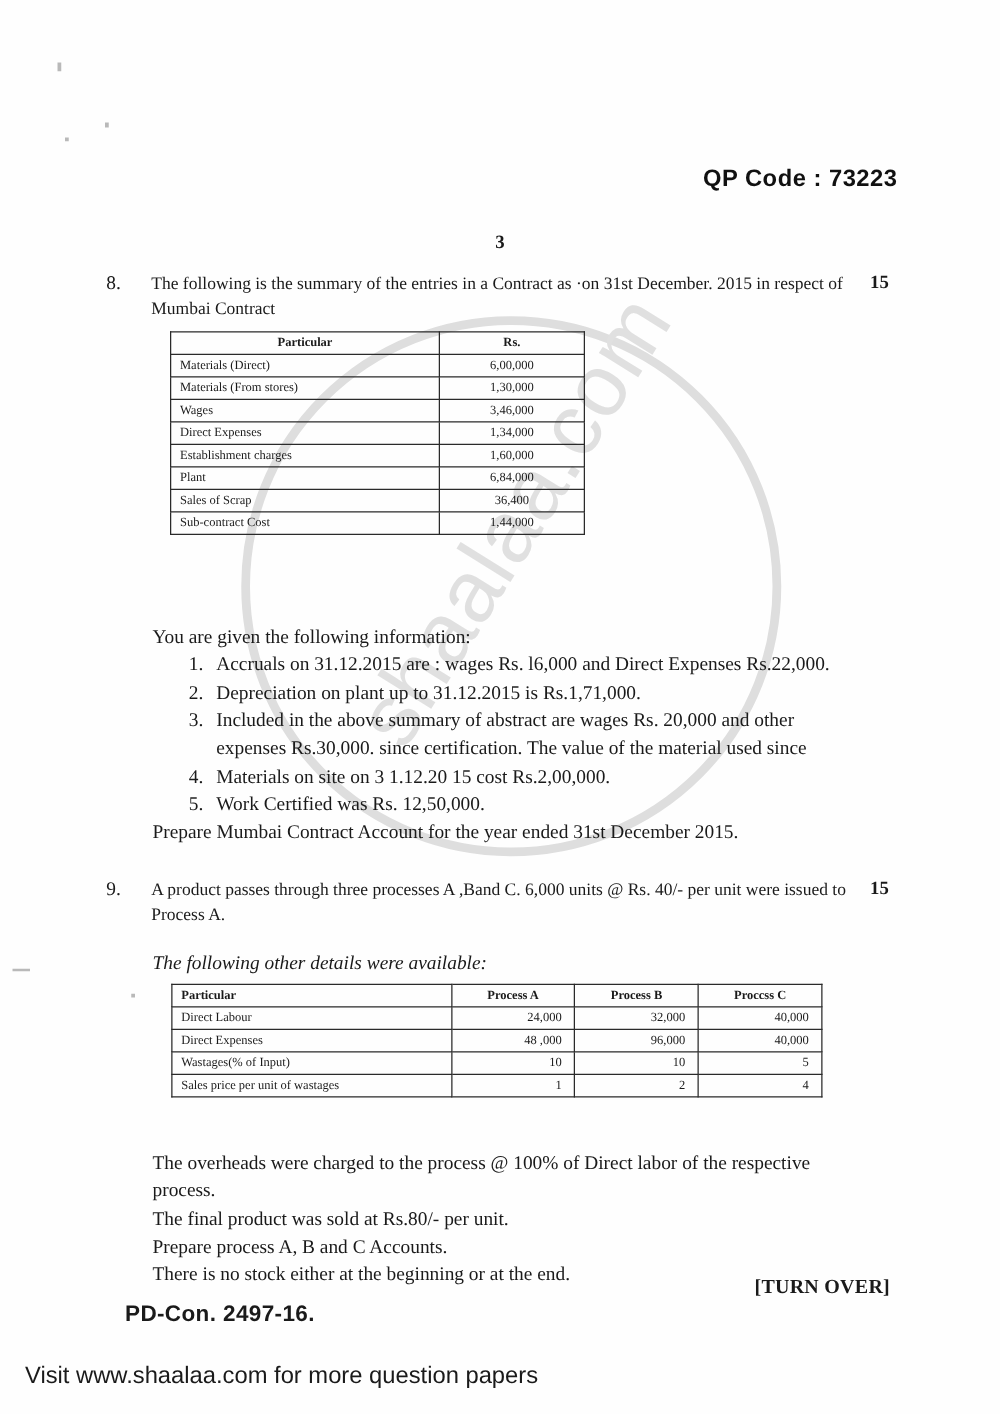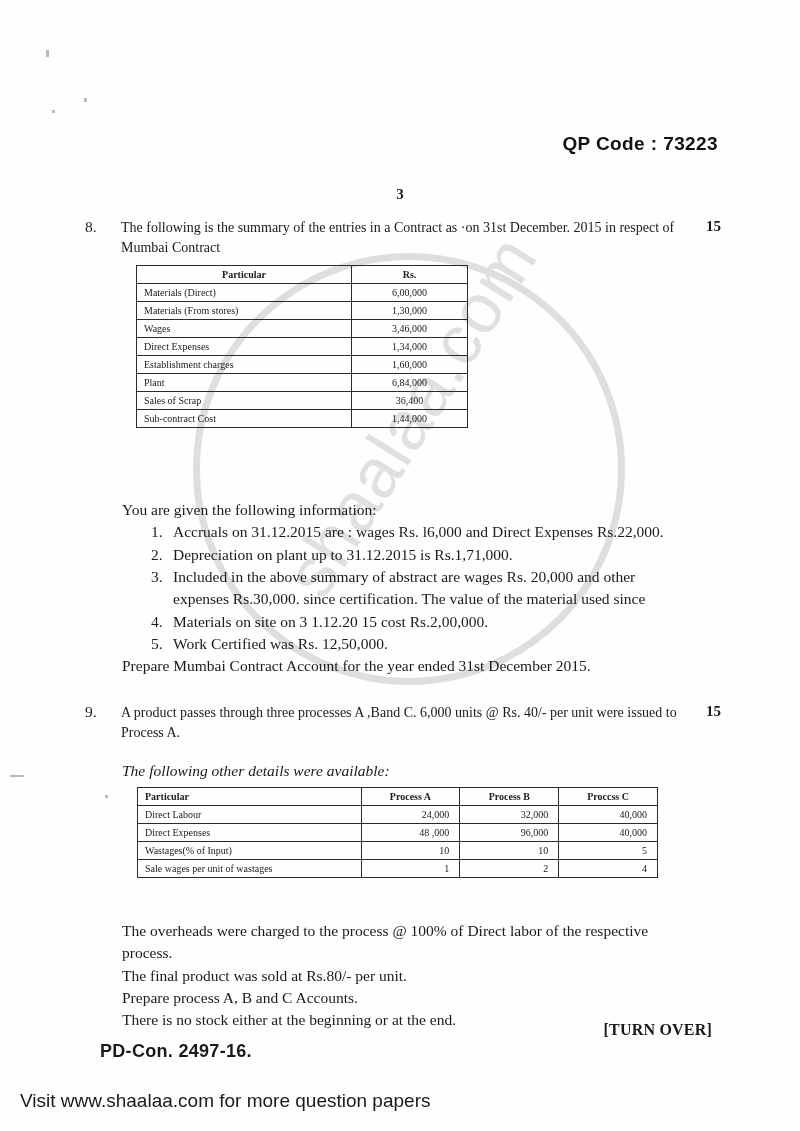--- a/index.html
+++ b/index.html
@@ -95,21 +95,21 @@
   }
   .q-body {
     margin-left: 36px;
     margin-right: 48px;
     font-size: 14px;
     line-height: 1.42;
     text-align: left;
   }
   .q-marks {
     position: absolute;
-    right: 4px;
+    right: 14px;
     top: 0;
     font-size: 15px;
     font-weight: bold;
   }
 
   
   .doc-table {
     position: absolute;
     border-collapse: collapse;
     font-size: 10px;
@@ -329,21 +329,21 @@
           <td class="numr col-proc">96,000</td>
           <td class="numr col-proc">40,000</td>
         </tr>
         <tr>
           <td class="label col-particular">Wastages(% of Input)</td>
           <td class="numr col-proc">10</td>
           <td class="numr col-proc">10</td>
           <td class="numr col-proc">5</td>
         </tr>
         <tr>
-          <td class="label col-particular">Sale wages per unit of wastages</td>
+          <td class="label col-particular">Sales price per unit of wastages</td>
           <td class="numr col-proc">1</td>
           <td class="numr col-proc">2</td>
           <td class="numr col-proc">4</td>
         </tr>
       </tbody>
     </table>
 
     <div class="para-block" id="notes-block" style="top:920px;">
       <div class="line">The overheads were charged to the process @ 100% of Direct labor of the respective</div>
       <div class="line">process.</div>

